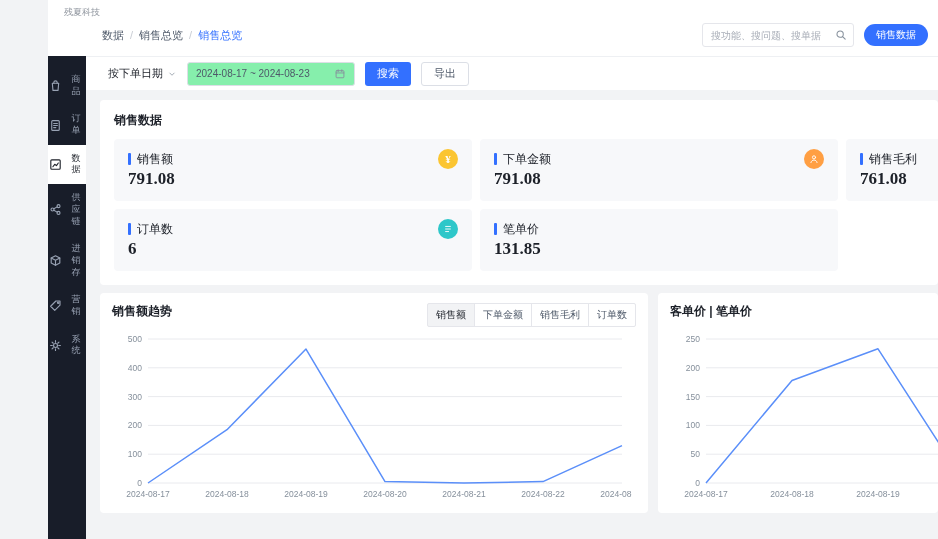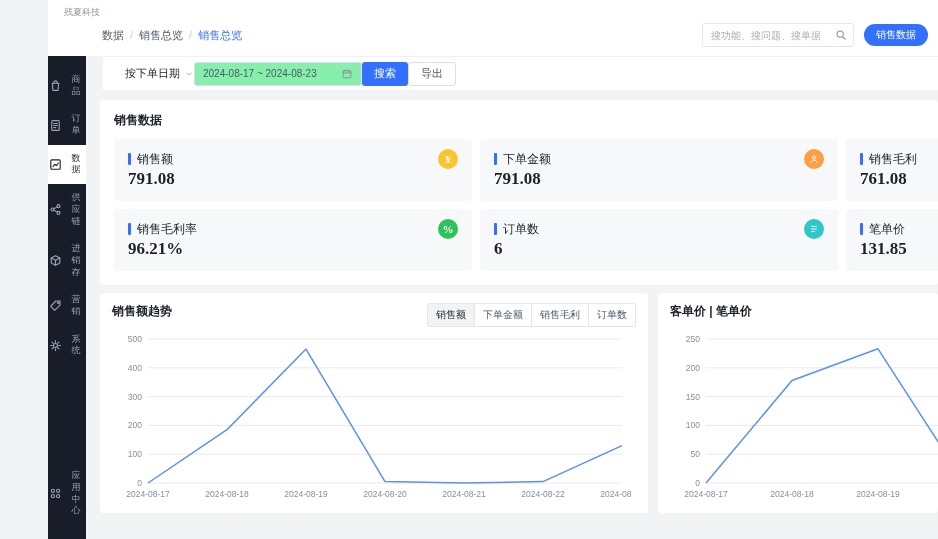--- a/index.html
+++ b/index.html
@@ -27,21 +27,21 @@
   .body-row { flex:1; display:flex; min-height:0; }
   .sidebar { width:38px; flex:0 0 38px; background:#181d29; display:flex; flex-direction:column; padding-top:10px; }
   .side-item { width:100%; display:flex; flex-direction:row; align-items:center; gap:3px; padding:8px 0; cursor:pointer; color:#98a2b3; }
   .side-item .slabel { font-size:9px; text-align:center; line-height:1.3; padding:0 2px; }
   .side-item .sicon svg { width:15px; height:15px; display:block; }
   .side-item.active { background:#fff; color:#1d2129; }
   .side-bottom-wrap { margin-top:auto; padding-bottom:14px; }
 
   
   .main-col { flex:1; display:flex; flex-direction:column; min-width:0; }
-  .toolbar { background:#fff; border-top:1px solid #eef0f3; height:34px; flex:0 0 34px; display:flex; align-items:center; padding:0 10px 0 22px;margin-left:17px; }
+  .toolbar { background:#fff; border-top:1px solid #eef0f3; height:34px; flex:0 0 34px; display:flex; align-items:center; gap:10px; padding:0 10px 0 22px; }
   .date-type { display:flex; align-items:center; gap:4px; font-size:11px; color:#1d2129; cursor:pointer; }
   .date-type .i { width:10px; height:10px; color:#86909c; }
   .date-input { height:24px; width:168px; border:1px solid #dcdfe6; border-radius:3px; background:#86efac; display:flex; align-items:center; justify-content:space-between; padding:0 8px; font-size:10px; color:#4e5969; cursor:pointer; }
   .date-input .i { width:12px; height:12px; color:#86909c; }
   .btn-primary { height:24px; padding:0 12px; background:#3370ff; border:none; border-radius:3px; color:#fff; font-size:11px; cursor:pointer; }
   .btn-plain { height:24px; padding:0 12px; background:#fff; border:1px solid #dcdfe6; border-radius:3px; color:#4e5969; font-size:11px; cursor:pointer; }
 
   .content { flex:1; padding:10px 0 0 14px; overflow:hidden; }
   .card { background:#fff; border-radius:4px; }
 
@@ -165,33 +165,20 @@
           <div class="side-item">
             <span class="sicon">
               <svg viewBox="0 0 16 16" width="100%" height="100%" fill="none" stroke="currentColor" stroke-width="1.2" stroke-linecap="round" stroke-linejoin="round">
                 <circle cx="8" cy="8" r="2.1"></circle>
                 <path d="M8 2.8v1.8M8 11.4v1.8M2.8 8h1.8M11.4 8h1.8M4.3 4.3l1.3 1.3M10.4 10.4l1.3 1.3M11.7 4.3l-1.3 1.3M5.6 10.4l-1.3 1.3"></path>
               </svg>
             </span>
             <span class="slabel">系统</span>
           </div>
         </nav>
-      <div class="side-bottom-wrap" id="side-bottom">
-          <div class="side-item">
-            <span class="sicon">
-              <svg viewBox="0 0 16 16" width="100%" height="100%" fill="none" stroke="currentColor" stroke-width="1.2" stroke-linecap="round" stroke-linejoin="round">
-                <circle cx="5.2" cy="5.2" r="1.7"></circle>
-                <circle cx="10.8" cy="5.2" r="1.7"></circle>
-                <circle cx="5.2" cy="10.8" r="1.7"></circle>
-                <circle cx="10.8" cy="10.8" r="1.7"></circle>
-              </svg>
-            </span>
-            <span class="slabel">应用中心</span>
-          </div>
-        </div>
     </aside>
 
     <div class="main-col">
 
       <div class="toolbar">
         <div class="date-type">
           <span>按下单日期</span>
           <span class="i"><svg viewBox="0 0 16 16" width="100%" height="100%" fill="none" stroke="currentColor" stroke-width="1.2" stroke-linecap="round" stroke-linejoin="round">
                 <path d="M4.5 6.5L8 10l3.5-3.5"></path>
               </svg></span>
@@ -232,28 +219,20 @@
                   </span>
                 </div>
                 <div class="stat-value">791.08</div>
               </div>
               <div class="stat">
                 <div class="stat-head">
                   <span class="stat-bar" style="background:#3370ff"></span>
                   <span class="stat-label">销售毛利</span>
                 </div>
                 <div class="stat-value">761.08</div>
-              </div>
-              <div class="stat">
-                <div class="stat-head">
-                  <span class="stat-bar" style="background:#3370ff"></span>
-                  <span class="stat-label">销售毛利率</span>
-                  <span class="stat-badge" style="background:#2fc25b">%</span>
-                </div>
-                <div class="stat-value">96.21%</div>
               </div>
               <div class="stat">
                 <div class="stat-head">
                   <span class="stat-bar" style="background:#3370ff"></span>
                   <span class="stat-label">订单数</span>
                   <span class="stat-badge" style="background:#2ec7c9">
                     <svg viewBox="0 0 16 16" width="100%" height="100%" fill="none" stroke="currentColor" stroke-width="1.2" stroke-linecap="round" stroke-linejoin="round">
                       <path d="M4.8 4.6h6.4M4.8 8h6.4M4.8 11.4h4"></path>
                     </svg>
                   </span>

